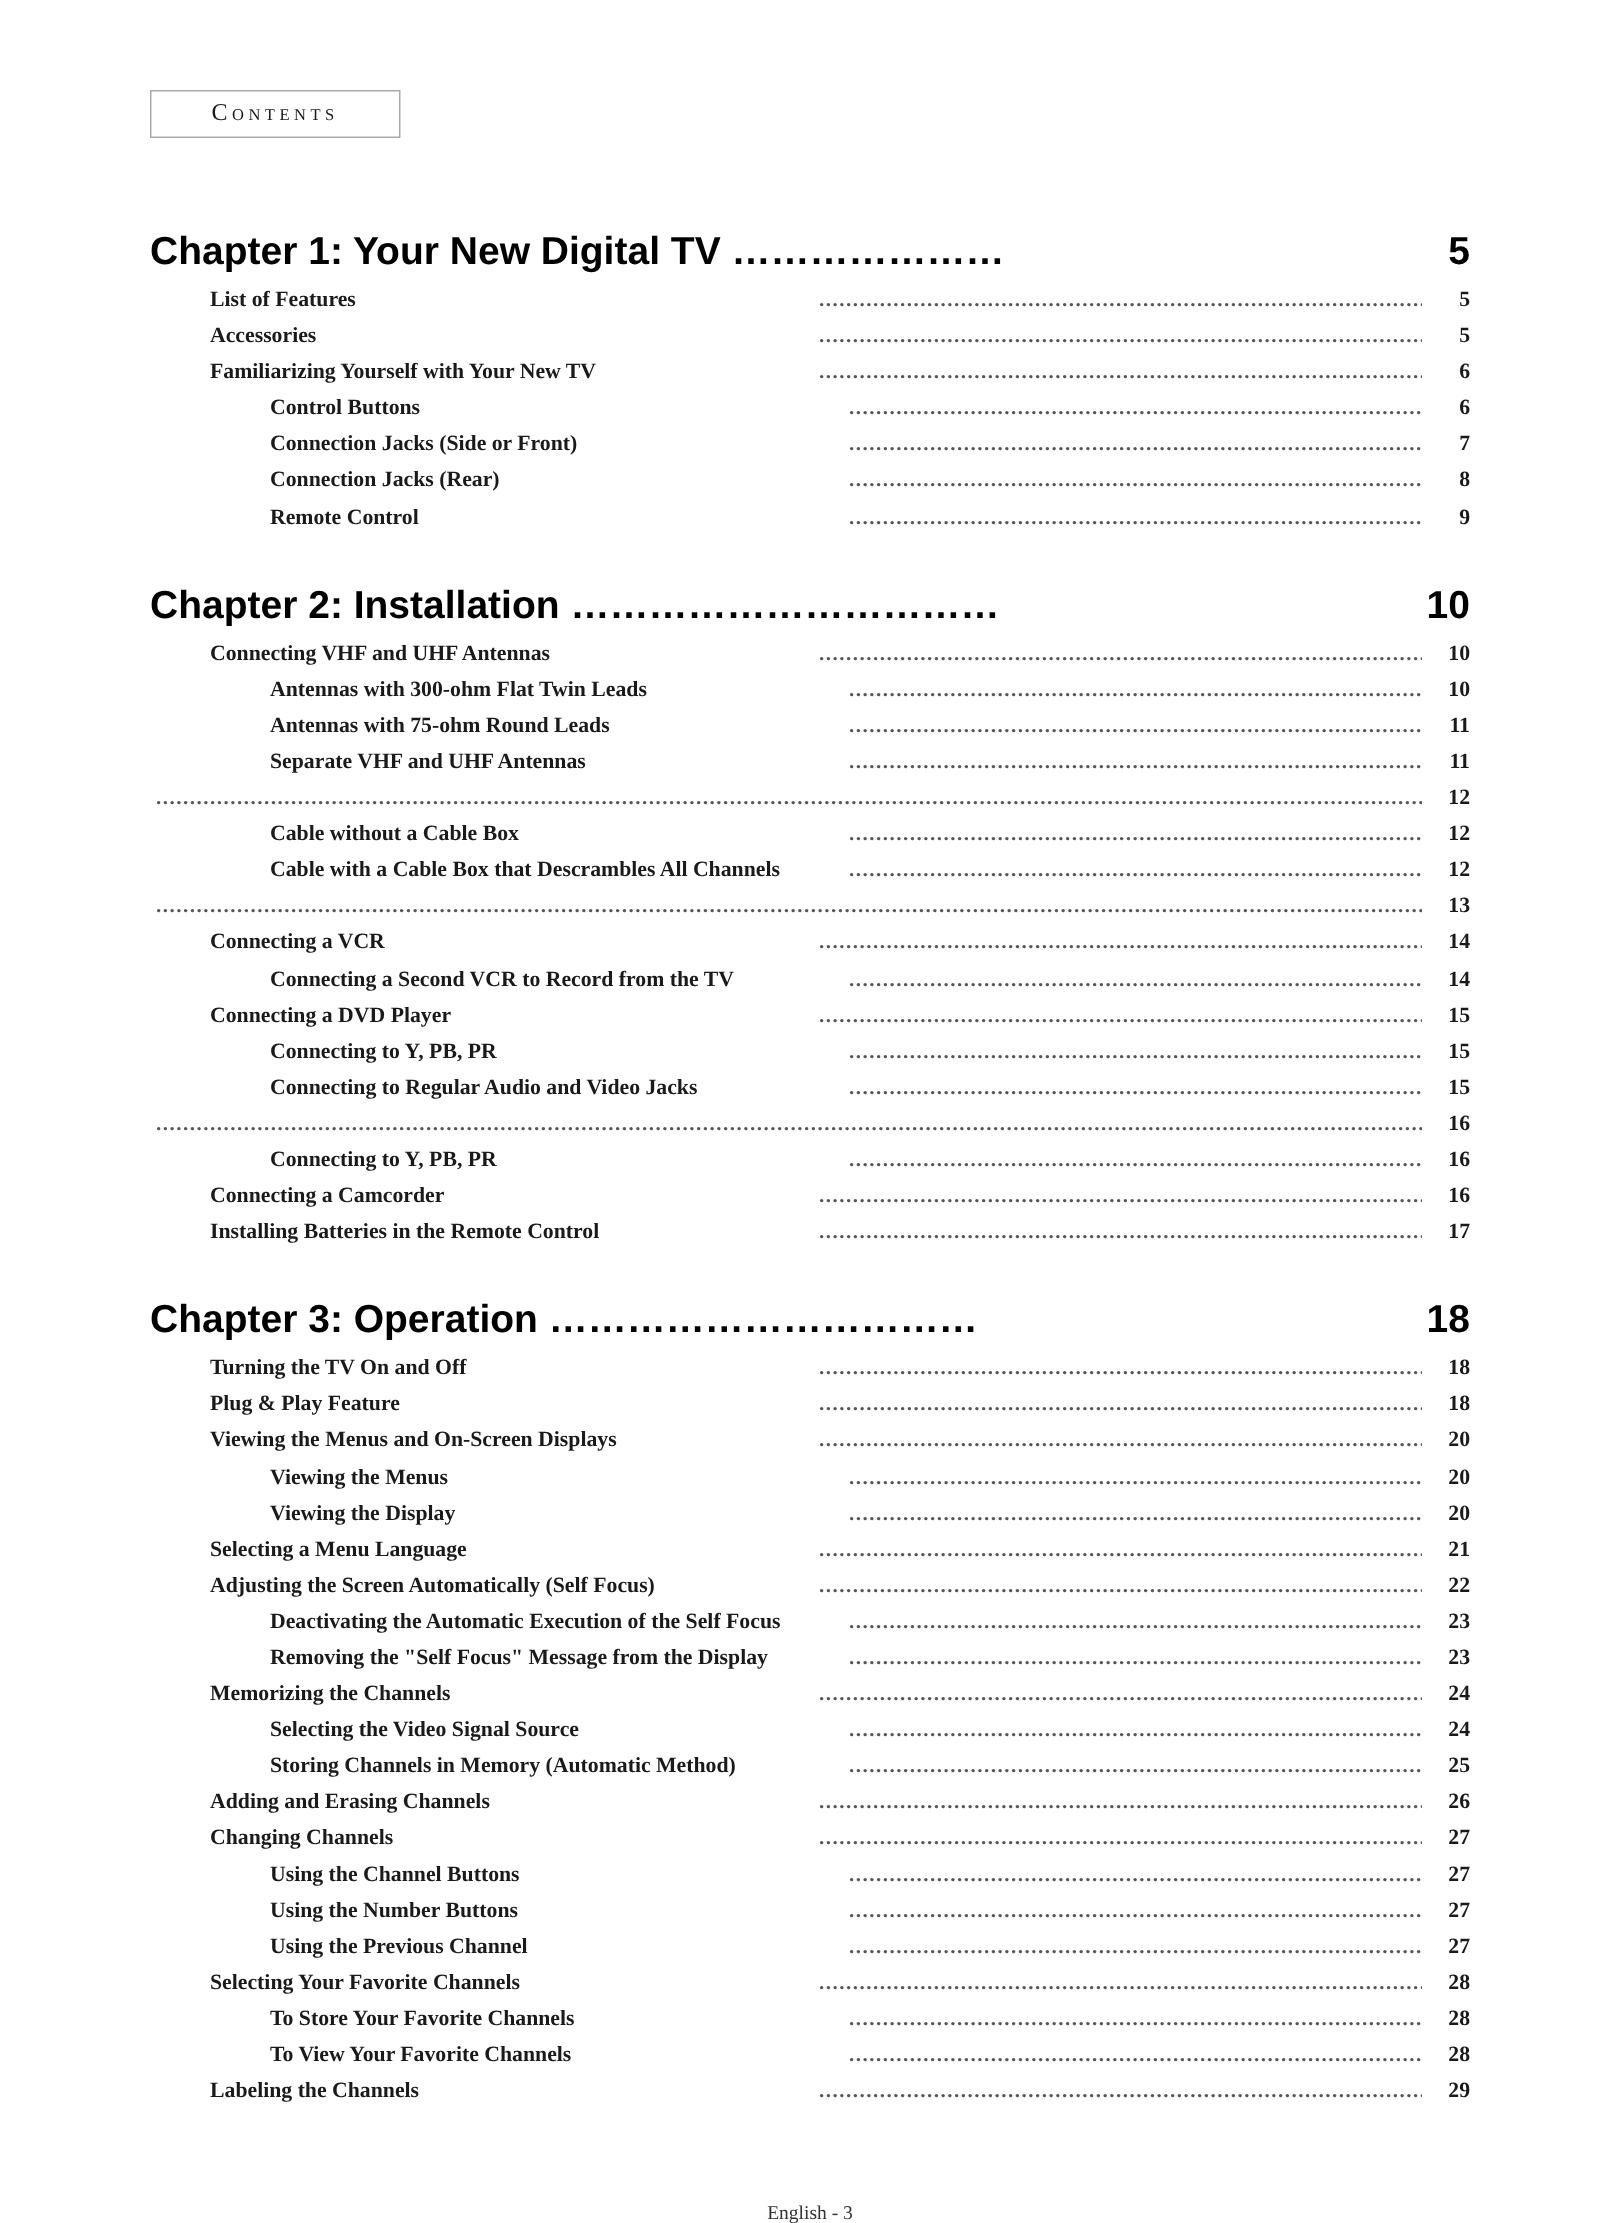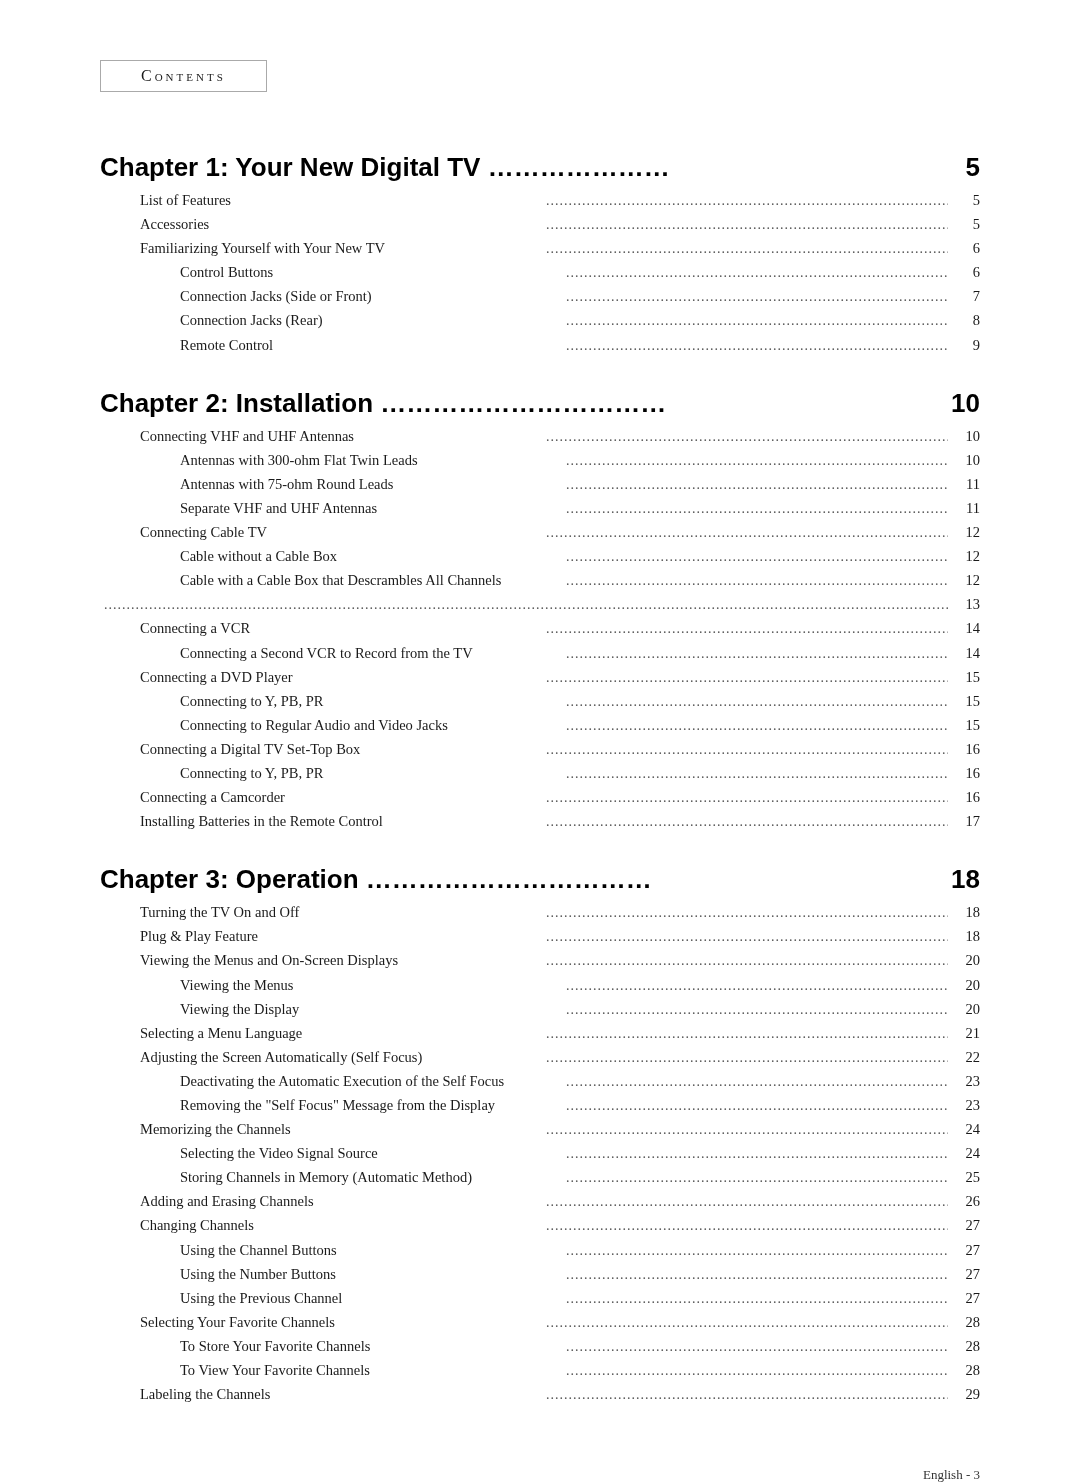--- a/index.html
+++ b/index.html
@@ -53,20 +53,21 @@
       min-width: 30px;
       text-align: right;
     }
 
     .toc-section {
       margin-bottom: 30px;
     }
 
     .toc-entries {
       margin-left: 0;
+      font-weight: bold;
     }
 
     .toc-entry {
       display: flex;
       justify-content: space-between;
       align-items: baseline;
       line-height: 1.65;
       font-size: 14.5px;
     }
 
@@ -100,21 +101,21 @@
       min-width: 28px;
       text-align: right;
       font-size: 14.5px;
       white-space: nowrap;
     }
 
     .indent-1 { padding-left: 40px; }
     .indent-2 { padding-left: 80px; }
 
     .footer {
-      text-align: right;
+      text-align: center;
       margin-top: 60px;
       font-size: 13px;
       color: #333;
     }
   </style>
 </head>
 <body>
 
 
 
@@ -186,21 +187,20 @@
           <span class="entry-text indent-2">Antennas with 75-ohm Round Leads</span>
           <span class="entry-dots"></span>
           <span class="entry-page">11</span>
         </div>
         <div class="toc-entry">
           <span class="entry-text indent-2">Separate VHF and UHF Antennas</span>
           <span class="entry-dots"></span>
           <span class="entry-page">11</span>
         </div>
         <div class="toc-entry">
-          <span class="entry-text indent-1">Connecting Cable TV</span>
           <span class="entry-dots"></span>
           <span class="entry-page">12</span>
         </div>
         <div class="toc-entry">
           <span class="entry-text indent-2">Cable without a Cable Box</span>
           <span class="entry-dots"></span>
           <span class="entry-page">12</span>
         </div>
         <div class="toc-entry">
           <span class="entry-text indent-2">Cable with a Cable Box that Descrambles All Channels</span>
@@ -230,21 +230,20 @@
           <span class="entry-text indent-2">Connecting to Y, PB, PR</span>
           <span class="entry-dots"></span>
           <span class="entry-page">15</span>
         </div>
         <div class="toc-entry">
           <span class="entry-text indent-2">Connecting to Regular Audio and Video Jacks</span>
           <span class="entry-dots"></span>
           <span class="entry-page">15</span>
         </div>
         <div class="toc-entry">
-          <span class="entry-text indent-1">Connecting a Digital TV Set-Top Box</span>
           <span class="entry-dots"></span>
           <span class="entry-page">16</span>
         </div>
         <div class="toc-entry">
           <span class="entry-text indent-2">Connecting to Y, PB, PR</span>
           <span class="entry-dots"></span>
           <span class="entry-page">16</span>
         </div>
         <div class="toc-entry">
           <span class="entry-text indent-1">Connecting a Camcorder</span>

